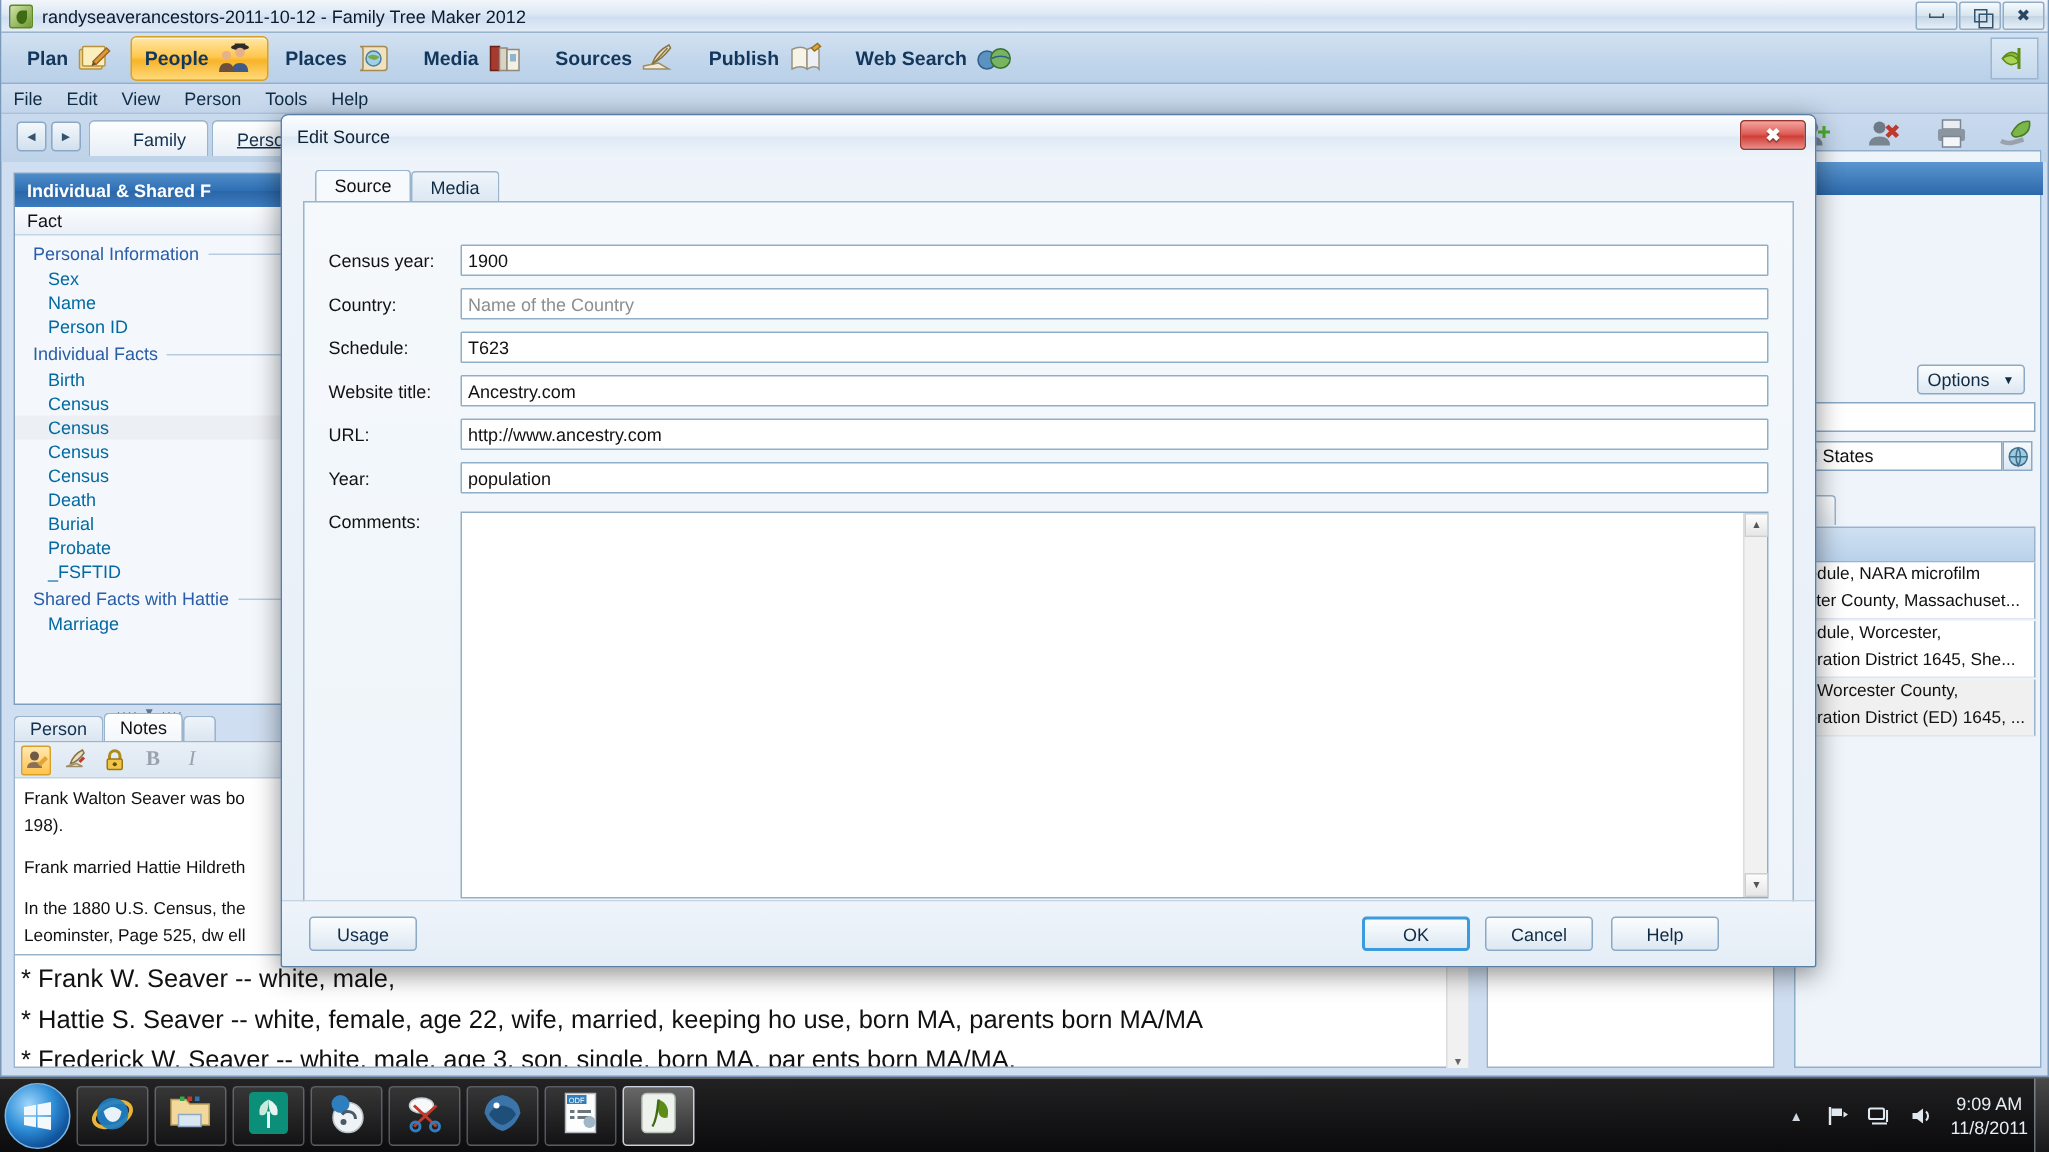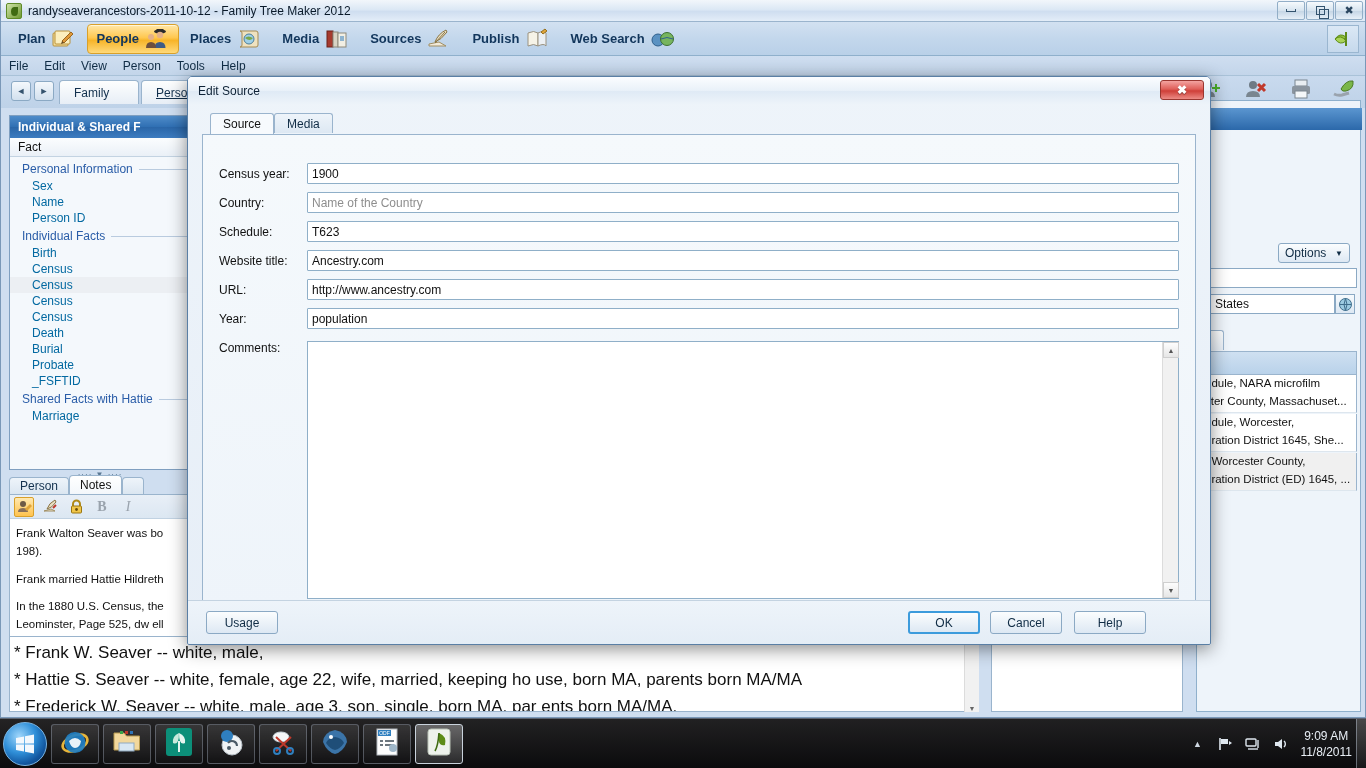--- a/index.html
+++ b/index.html
@@ -117,21 +117,21 @@
     border: 1px solid #8ba9c4; border-radius: 3px;
     display:flex;align-items:center;justify-content:center;
     font-size: 9px; color:#35536e;
   }
   .tabchip {
     position:absolute; top: 4px;
     height: 24px;
     background: linear-gradient(180deg,#fdfefe,#e7eef6);
     border:1px solid #9ab4cd; border-bottom:none;
     border-radius: 4px 4px 0 0;
-    display:flex;align-items:center;justify-content:flex-start;
+    display:flex;align-items:center;justify-content:flex-end;
     font-size:12px; color:#12304d; padding: 0 14px;
   }
   .searchbox {
     position:absolute;
     height: 20px;
     background:#fff; border:1px solid #7f9fc0;
     border-radius:2px;
     display:flex;align-items:center;
     font-size:12px; color:#000; padding-left:4px;
   }
@@ -272,21 +272,21 @@
     position:relative;
   }
   .dlg-close {
     position:absolute; right:6px; top:3px; width:44px; height:20px;
     background: linear-gradient(180deg,#f3a3a0 0%, #df5f59 45%, #cf3f38 55%, #ec8b85 100%);
     border:1px solid #9a3630; border-radius:3px;
     display:flex;align-items:center;justify-content:center;
     color:#fff; font-size:12px; font-weight:bold;
     text-shadow: 0 1px 1px rgba(0,0,0,.4);
   }
-  .tabrow { display:flex; align-items:flex-start; height:21px; padding-left:8px; }
+  .tabrow { display:flex; align-items:flex-end; height:21px; padding-left:8px; }
   .dtab {
     height:20px; padding:0 12px; font-size:12px; color:#102c45;
     background:linear-gradient(180deg,#eef4fa,#dde8f3);
     border:1px solid #9ab4cd; border-bottom:none; border-radius:3px 3px 0 0;
     display:flex;align-items:center;
   }
   .dtab.active { background:#f7fafd; color:#111; height:21px; }
   .tabpanel {
     border:1px solid #9ab4cd;
     background: linear-gradient(180deg,#f5f9fc,#eef4fa);

